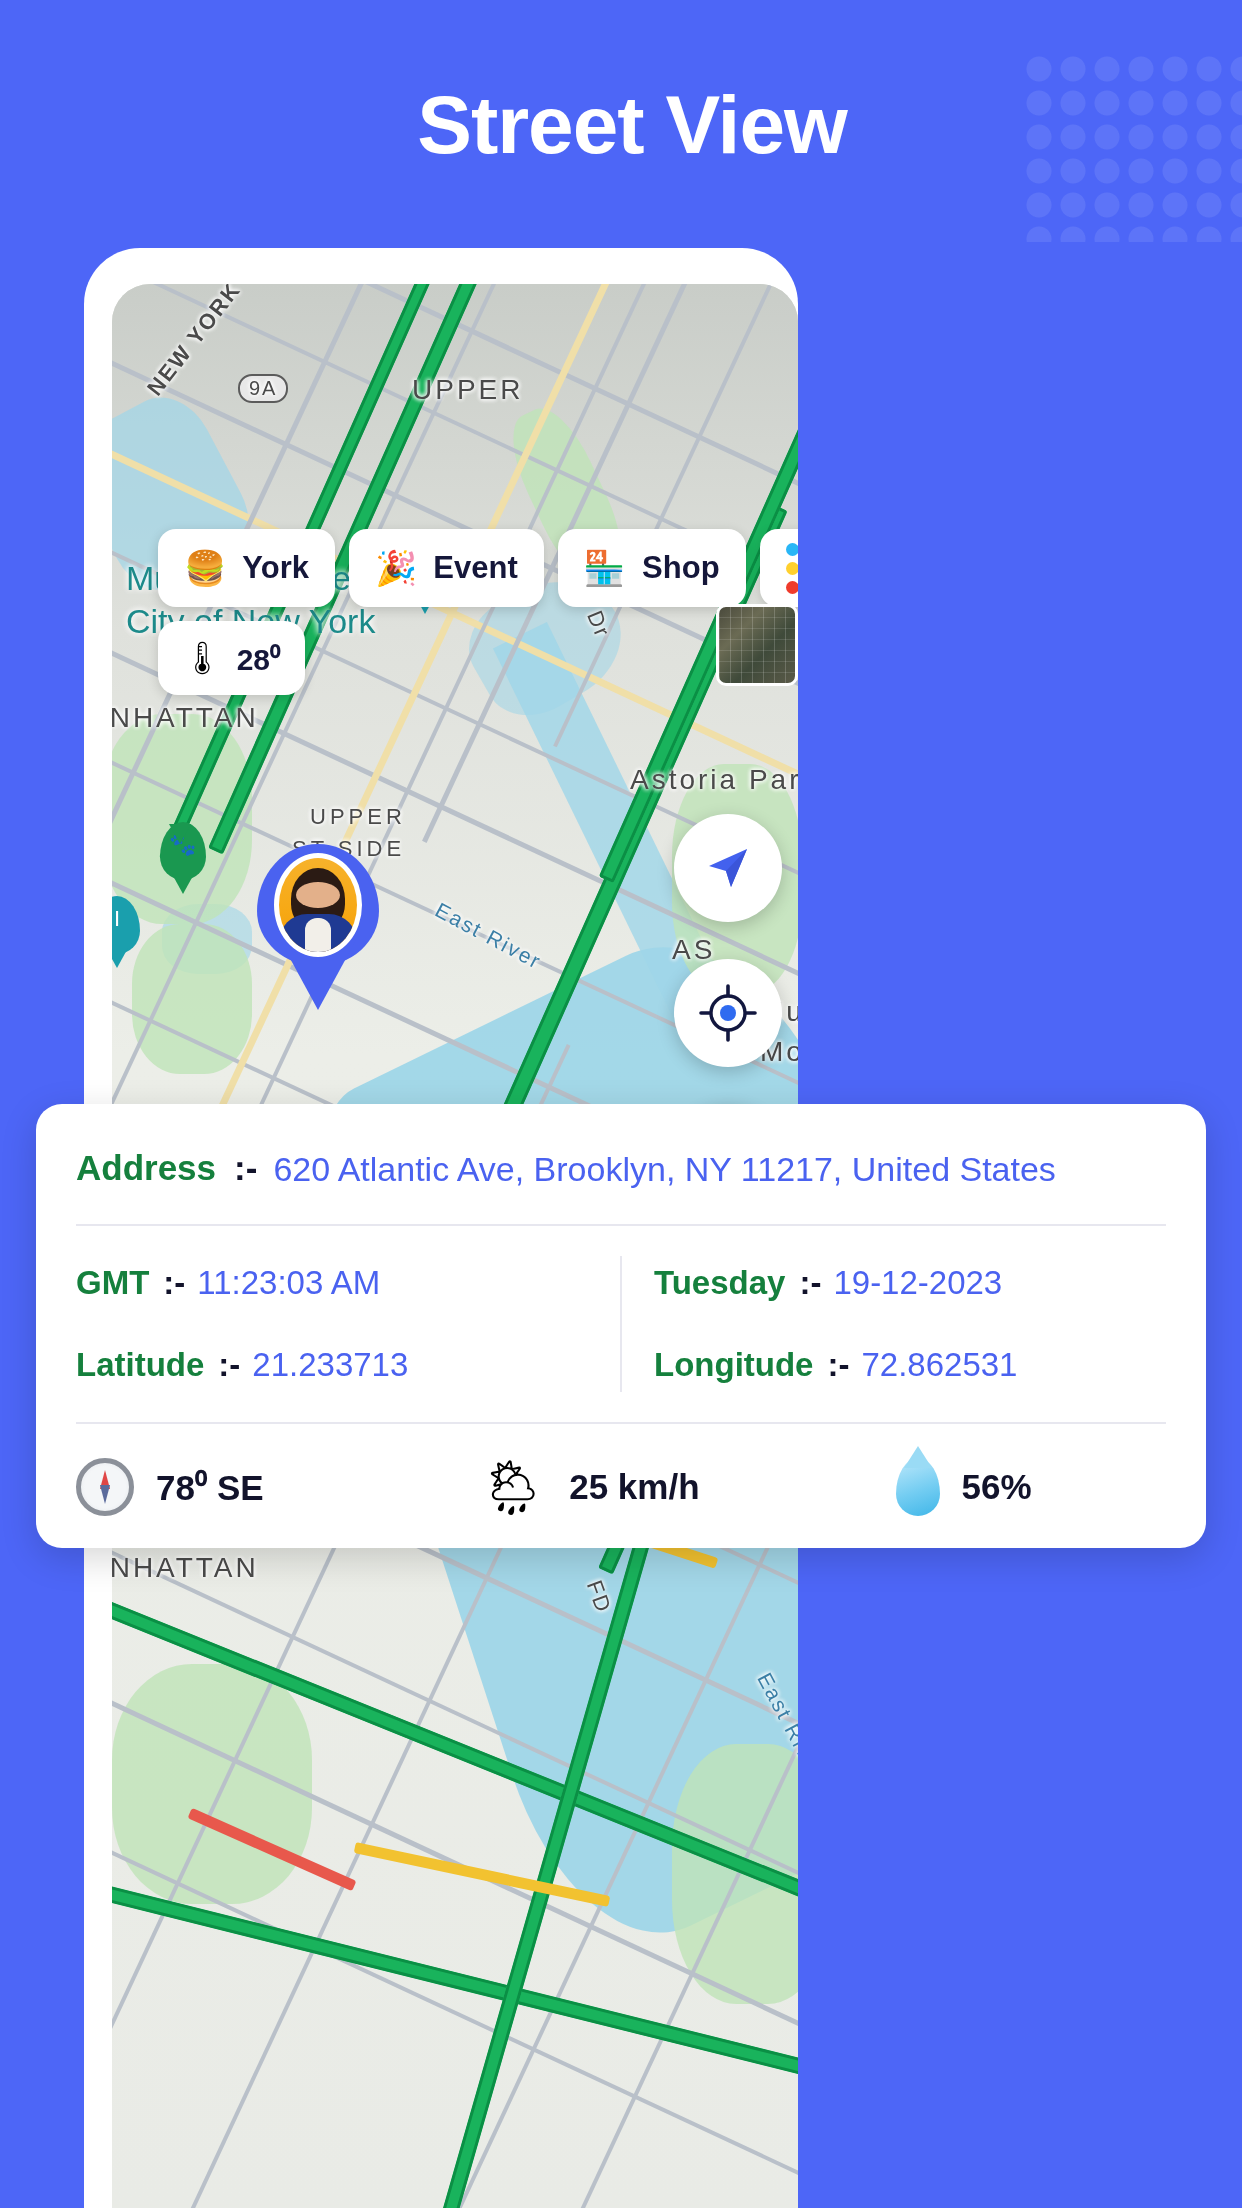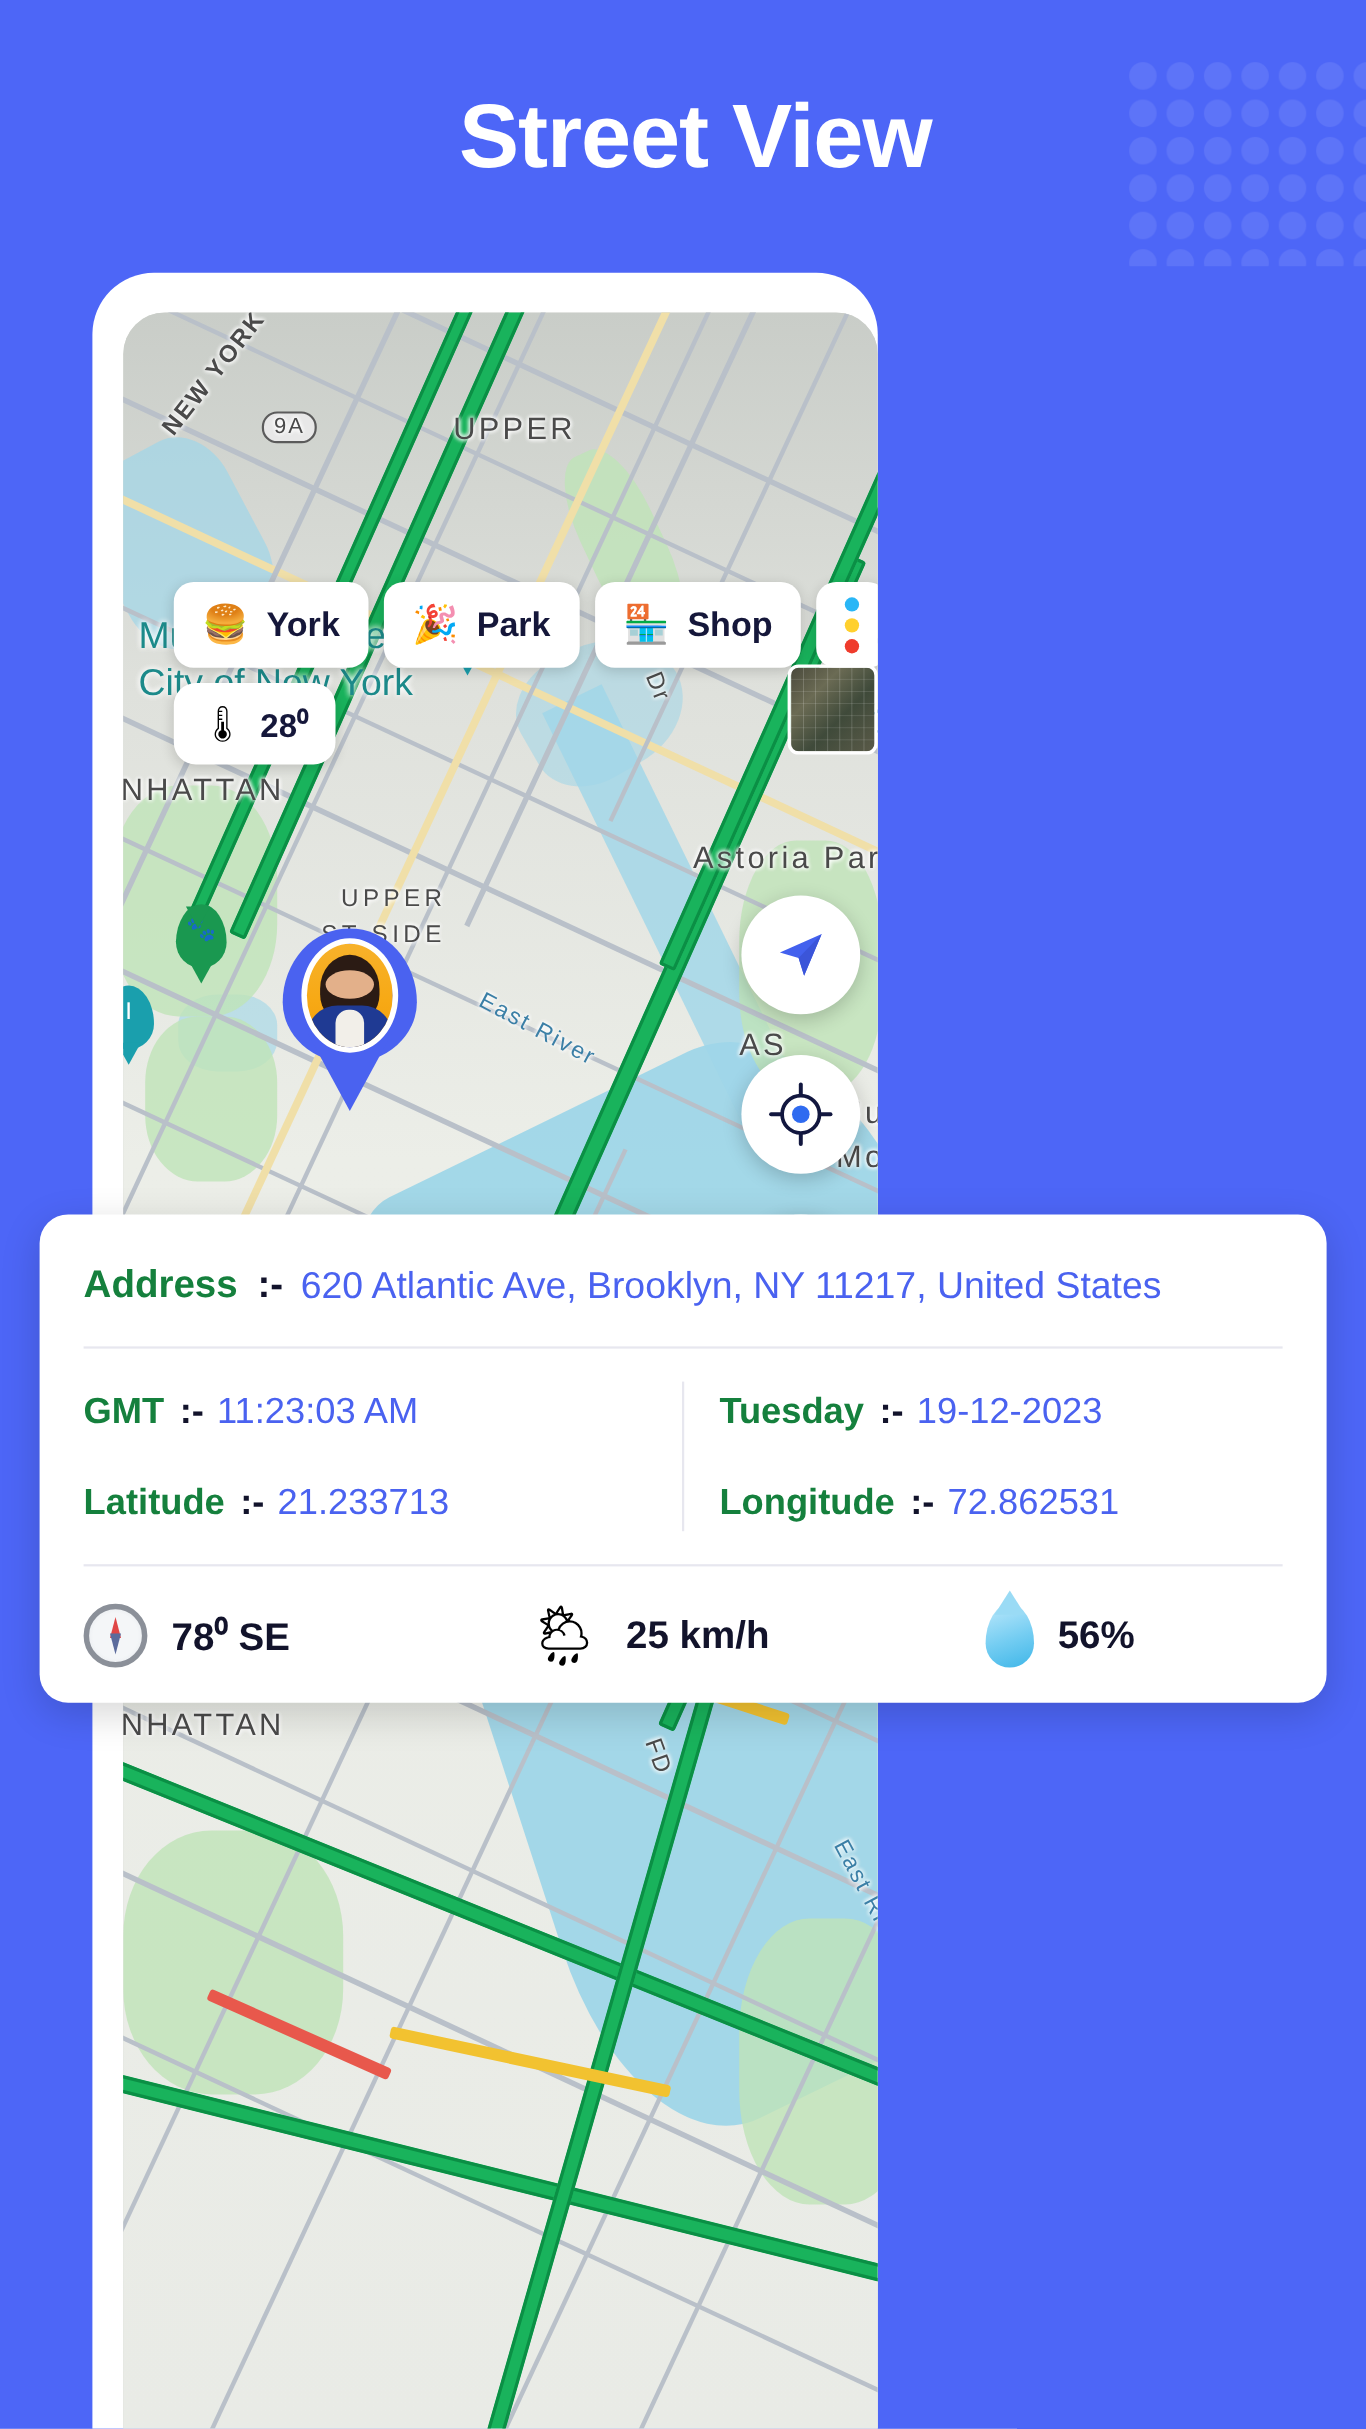--- a/index.html
+++ b/index.html
@@ -430,21 +430,21 @@
 
 
 
     <div id="chips">
       <div class="chip">
         <span class="emoji">🍔</span>
         <span class="label">York</span>
       </div>
       <div class="chip">
         <span class="emoji">🎉</span>
-        <span class="label">Park</span>
+        <span class="label">Event</span>
       </div>
       <div class="chip">
         <span class="emoji">🏪</span>
         <span class="label">Shop</span>
       </div>
       <div class="chip">
         <span class="dots3">
           <i style="background:#29b6f6"></i>
             <i style="background:#ffd02e"></i>
             <i style="background:#ef3b2c"></i>

